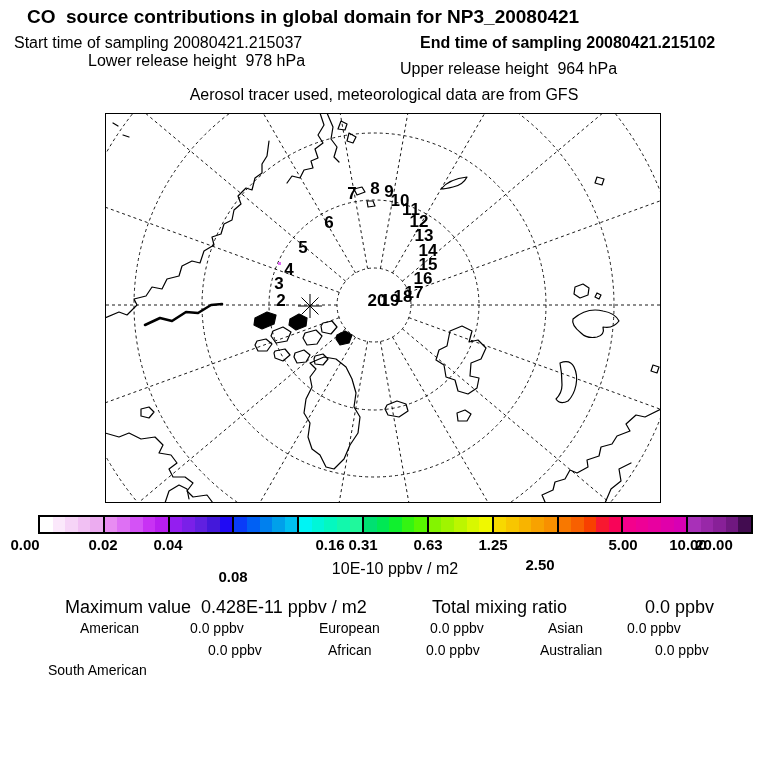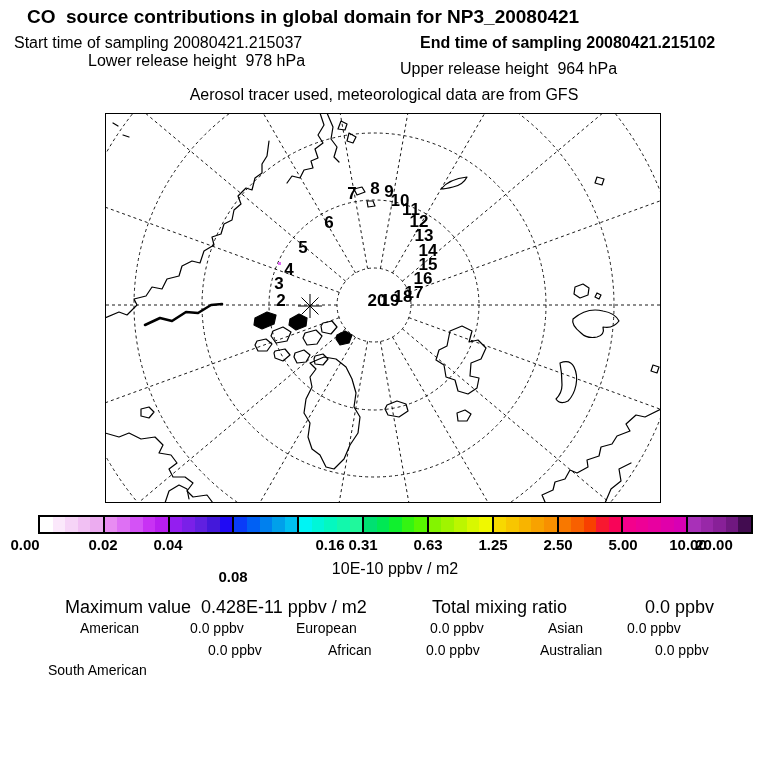--- a/index.html
+++ b/index.html
@@ -224,35 +224,35 @@
   </div>
 <div id="colorbar-ticks">
     <div class="cb-tick" style="left: 25px;">0.00</div>
     <div class="cb-tick" style="left: 103px;">0.02</div>
     <div class="cb-tick" style="left: 168px;">0.04</div>
     <div class="cb-tick" style="left: 233px; margin-top: 32px;">0.08</div>
     <div class="cb-tick" style="left: 298px; margin-left: 32px;">0.16</div>
     <div class="cb-tick" style="left: 363px;">0.31</div>
     <div class="cb-tick" style="left: 428px;">0.63</div>
     <div class="cb-tick" style="left: 493px;">1.25</div>
-    <div class="cb-tick" style="left: 558px;">2.50</div>
+    <div class="cb-tick" style="left: 540px; margin-top: 20px;">2.50</div>
     <div class="cb-tick" style="left: 623px;">5.00</div>
     <div class="cb-tick" style="left: 688px;">10.00</div>
     <div class="cb-tick" style="left: 714px; text-align: center;">20.00</div>
   </div>
 <div class="unit-caption">10E-10 ppbv / m2</div>
 
 <div>
   <div class="abs stat1" style="left:65px;top:597px;">Maximum value  0.428E-11 ppbv / m2</div>
   <div class="abs stat1" style="left:432px;top:597px;">Total mixing ratio</div>
   <div class="abs stat1" style="left:645px;top:597px;">0.0 ppbv</div>
 
   <div class="abs stat2" style="left:80px;top:620px;">American</div>
   <div class="abs stat2" style="left:190px;top:620px;">0.0 ppbv</div>
-  <div class="abs stat2" style="left:296px;top:620px;text-align:right;">European</div>
+  <div class="abs stat2" style="left:319px;top:620px;text-align:right;">European</div>
   <div class="abs stat2" style="left:430px;top:620px;">0.0 ppbv</div>
   <div class="abs stat2" style="left:548px;top:620px;">Asian</div>
   <div class="abs stat2" style="left:627px;top:620px;">0.0 ppbv</div>
 
   <div class="abs stat2" style="left:48px;top:642px;margin-top:20px;">South American</div>
   <div class="abs stat2" style="left:208px;top:642px;">0.0 ppbv</div>
   <div class="abs stat2" style="left:328px;top:642px;">African</div>
   <div class="abs stat2" style="left:426px;top:642px;">0.0 ppbv</div>
   <div class="abs stat2" style="left:540px;top:642px;">Australian</div>
   <div class="abs stat2" style="left:655px;top:642px;">0.0 ppbv</div>

